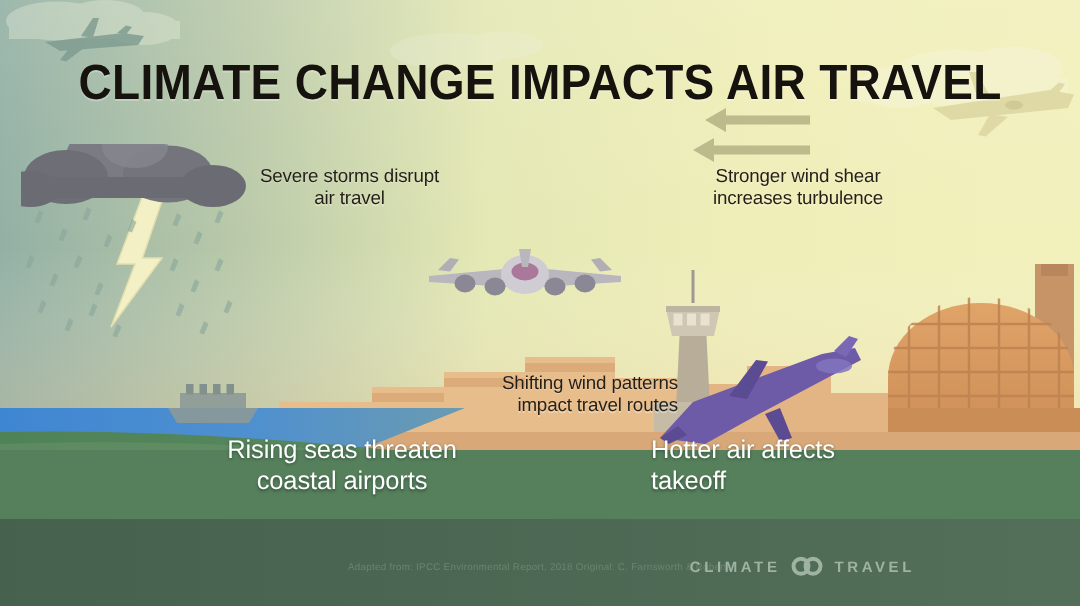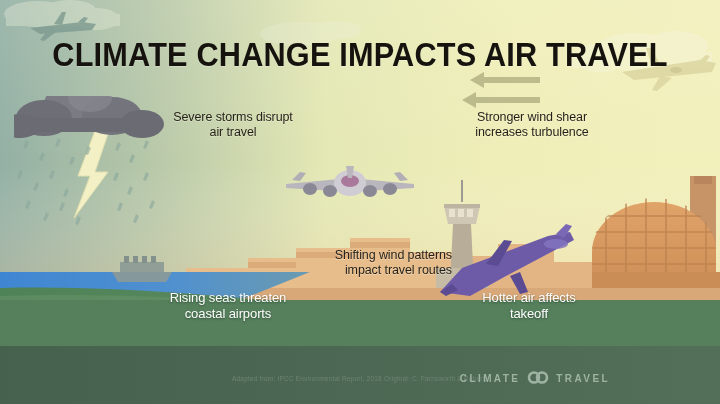--- a/index.html
+++ b/index.html
@@ -14,21 +14,21 @@
 
   .lbl {
     position:absolute;
     font-family:"Liberation Sans", sans-serif;
     font-weight:normal;
     line-height:1.22;
     white-space:pre-line;
     letter-spacing:-0.1px;
   }
   .lbl-dark { color:#231f18; font-size:12.5px; text-shadow:0 1px 0 rgba(255,255,240,.35); }
-  .lbl-light { color:#ffffff; font-size:13px; text-shadow:0 1px 2px rgba(20,40,30,.55); }
+  .lbl-light { color:#ffffff; font-size:17px; text-shadow:0 1px 2px rgba(20,40,30,.55); }
 
   #title {
     position:absolute; left:0; right:0; top:36px;
     text-align:center;
     font-family:"Liberation Sans Narrow","Liberation Sans",sans-serif;
     font-weight:bold;
     font-size:33px;
     letter-spacing:0.2px;
     color:#16130e;
     transform:scaleX(0.93);
@@ -278,21 +278,21 @@
 
   <div class="lbl lbl-dark" style="left:427px; top:110px; width:210px; text-align:center;">Stronger wind shear
 increases turbulence</div>
 
   <div class="lbl lbl-dark" style="left:262px; top:205px; width:190px; text-align:right;margin-top:43px;">Shifting wind patterns
 impact travel routes</div>
 
   <div class="lbl lbl-light" style="left:128px; top:290px; width:200px; text-align:center;">Rising seas threaten
 coastal airports</div>
 
-  <div class="lbl lbl-light" style="left:434px; top:290px; width:190px; text-align:center;">Hotter air affects
+  <div class="lbl lbl-light" style="left:434px; top:290px; width:190px; ">Hotter air affects
 takeoff</div>
 
   <div id="credit">Adapted from: IPCC Environmental Report, 2018 Original: C. Farnsworth &amp; Roberts</div>
 
   <div id="logo">
     <span>CLIMATE</span>
     <svg class="rings" viewBox="0 0 26 13">
       <circle cx="9" cy="6.5" r="5" fill="none" stroke="#9fb3a2" stroke-width="2.6"></circle>
       <circle cx="17" cy="6.5" r="5" fill="none" stroke="#9fb3a2" stroke-width="2.6"></circle>
     </svg>

